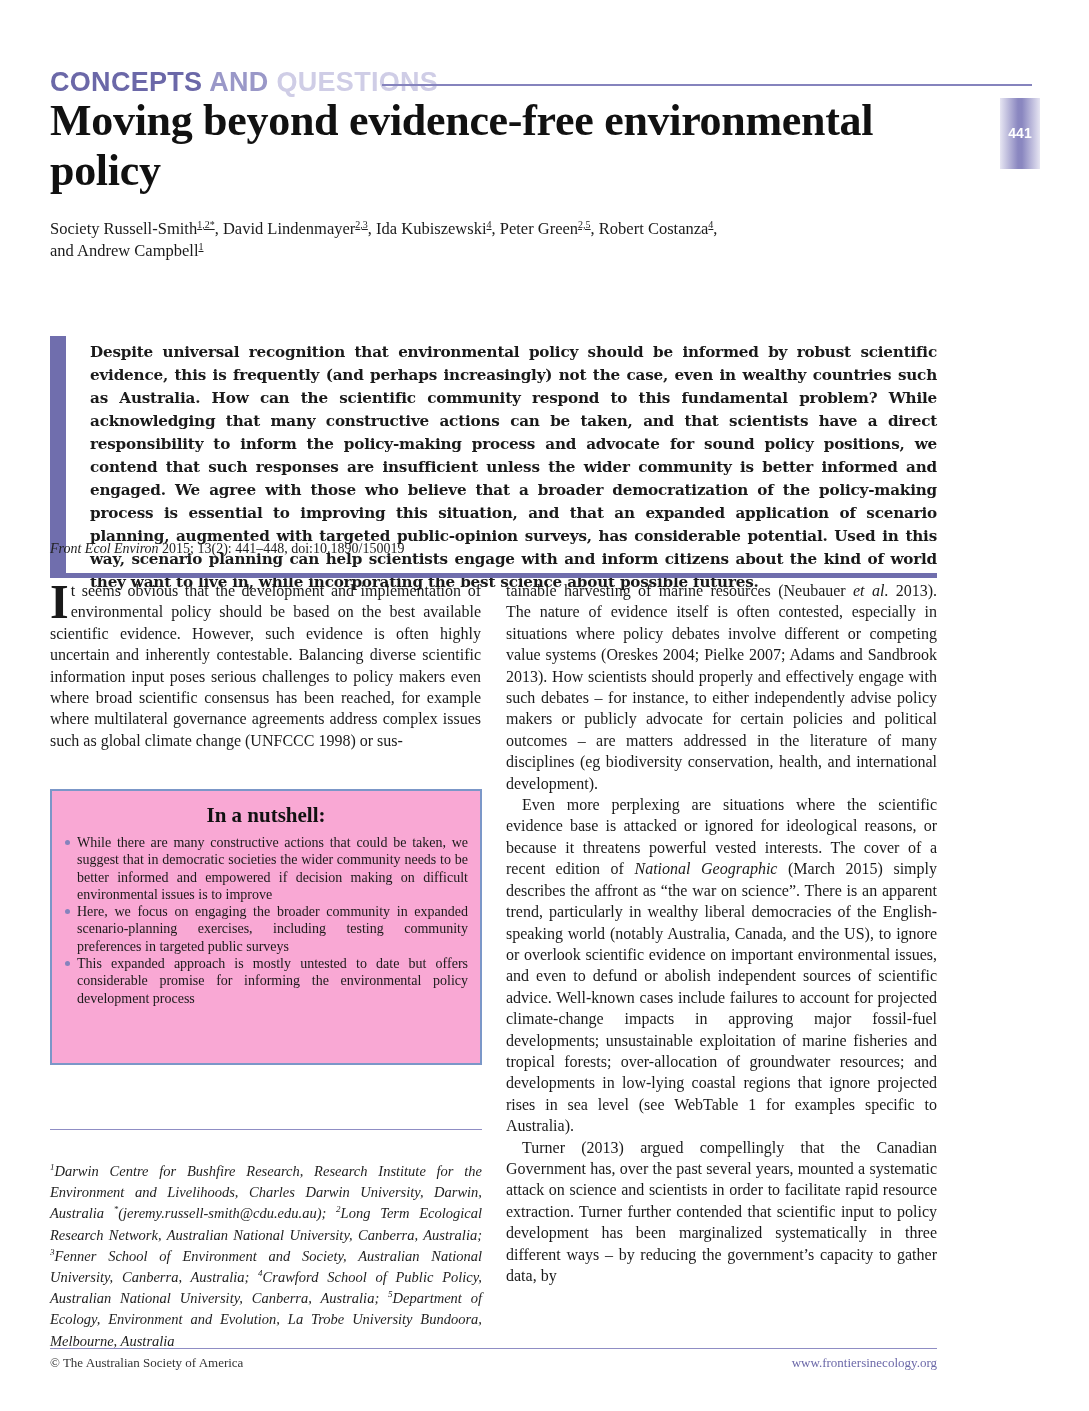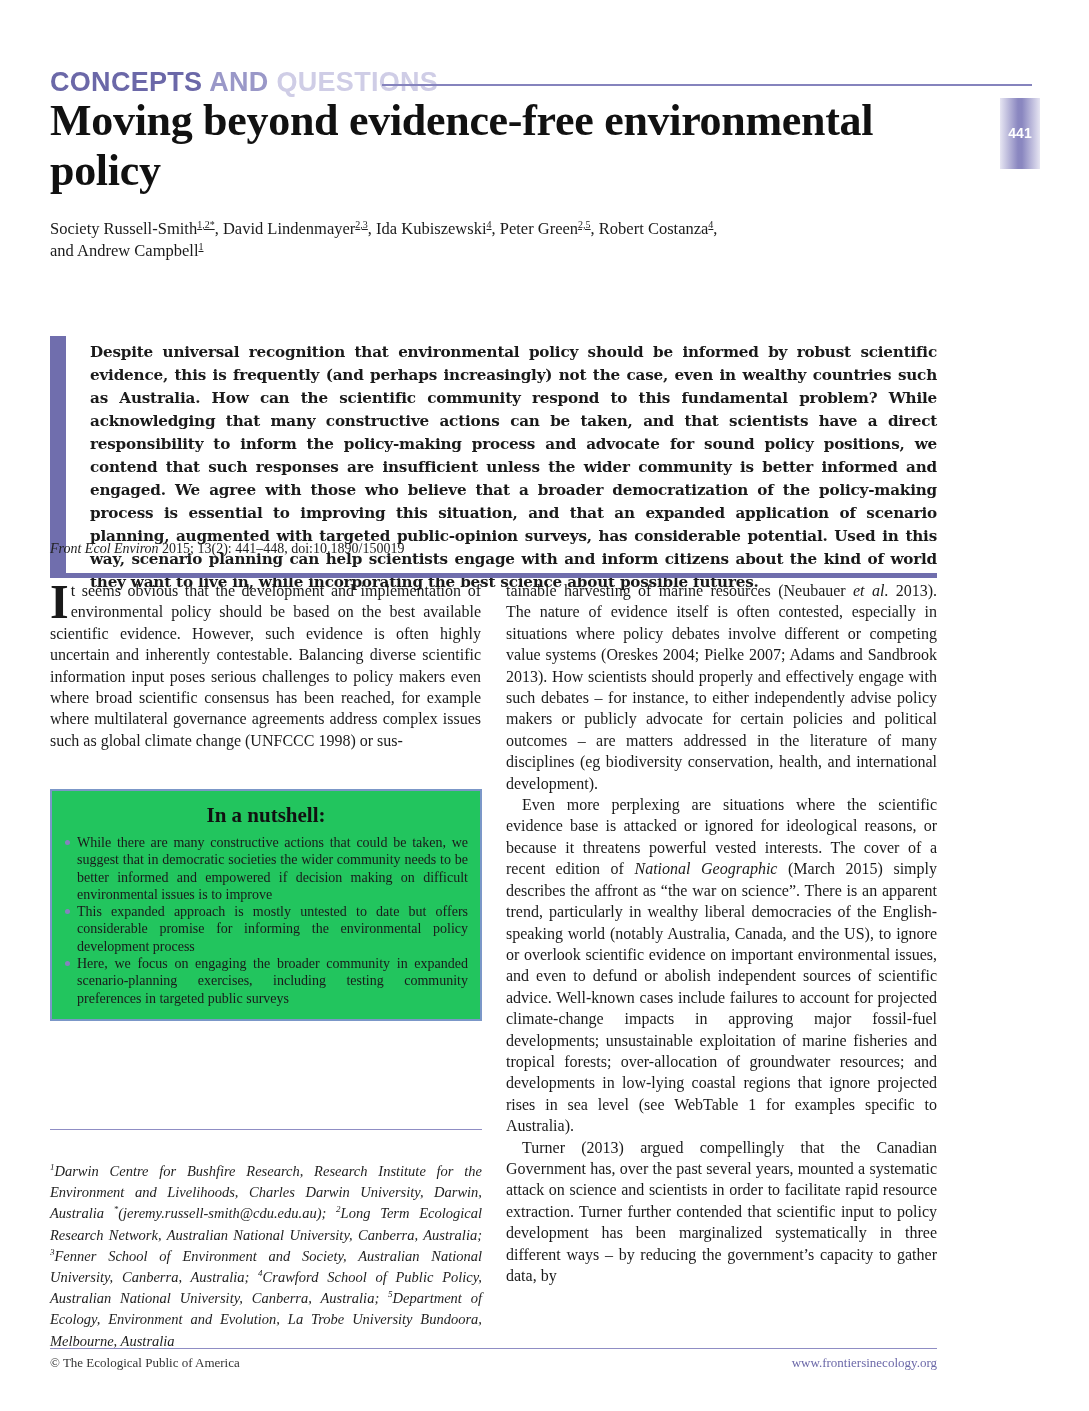--- a/index.html
+++ b/index.html
@@ -29,21 +29,21 @@
 
   .citation { position: absolute; left: 50px; top: 541px; font-size: 14px; color: #222; }
   .citation i { font-style: italic; }
 
   .col { position: absolute; width: 431px; font-size: 16px; line-height: 21.4px; text-align: justify; color: #1a1a1a; }
   .col-left { left: 50px; top: 580px; }
   .col-right { left: 506px; top: 580px; }
   .col p + p { text-indent: 16px; }
   .dropcap { float: left; font-size: 48px; line-height: 38px; margin-right: 2px; margin-top: 3px; font-weight: bold; }
 
-  .nutshell { position: absolute; left: 50px; top: 789px; width: 432px; height: 232px; background: #22c55e; border: 2px solid #7b97c8; padding: 10px 12px 0 12px; }
+  .nutshell { position: absolute; left: 50px; top: 789px; width: 432px; height: 276px; background: #f9a8d4; border: 2px solid #7b97c8; padding: 10px 12px 0 12px; }
   .nutshell h3 { text-align: center; font-size: 21px; font-weight: bold; margin: 2px 0 6px 0; color: #111; }
   .nutshell ul { list-style: none; }
   .nutshell li { position: relative; padding-left: 13px; font-size: 14px; line-height: 17.3px; text-align: justify; color: #1a1a1a; }
   .nutshell li .bullet { position: absolute; left: 1px; top: 6px; width: 5px; height: 5px; border-radius: 50%; background: #8583bd; }
 
   .aff-rule { position: absolute; left: 50px; top: 1129px; width: 432px; height: 1px; background: #8f8dc4; }
   .affiliations { position: absolute; left: 50px; top: 1133px; width: 432px; font-size: 14.5px; line-height: 21.2px; font-style: italic; text-align: justify; color: #222; margin-top: 28px; }
   .affiliations sup { font-size: 9px; line-height: 0; }
 
   .footer-rule { position: absolute; left: 50px; top: 1348px; width: 887px; height: 1px; background: #8f8dc4; }
@@ -86,31 +86,31 @@
 </div>
 
 <div class="col col-left">
   <p><span class="dropcap">I</span><span>t seems obvious that the development and implementation of environmental policy should be based on the best available scientific evidence. However, such evidence is often highly uncertain and inherently contestable. Balancing diverse scientific information input poses serious challenges to policy makers even where broad scientific consensus has been reached, for example where multilateral governance agreements address complex issues such as global climate change (UNFCCC 1998) or sus-</span></p>
 </div>
 
 <div class="nutshell">
   <h3>In a nutshell:</h3>
   <ul>
     <li><span class="bullet"></span><span>While there are many constructive actions that could be taken, we suggest that in democratic societies the wider community needs to be better informed and empowered if decision making on difficult environmental issues is to improve</span></li>
+    <li><span class="bullet"></span><span>Here, we focus on engaging the broader community in expanded scenario-planning exercises, including testing community preferences in targeted public surveys</span></li>
     <li><span class="bullet"></span><span>This expanded approach is mostly untested to date but offers considerable promise for informing the environmental policy development process</span></li>
-    <li><span class="bullet"></span><span>Here, we focus on engaging the broader community in expanded scenario-planning exercises, including testing community preferences in targeted public surveys</span></li>
   </ul>
 </div>
 
 <div class="aff-rule"></div>
 <div class="affiliations">
   <sup>1</sup><span>Darwin Centre for Bushfire Research, Research Institute for the Environment and Livelihoods, Charles Darwin University, Darwin, Australia </span><sup>*</sup><span>(jeremy.russell-smith@cdu.edu.au); </span><sup>2</sup><span>Long Term Ecological Research Network, Australian National University, Canberra, Australia; </span><sup>3</sup><span>Fenner School of Environment and Society, Australian National University, Canberra, Australia; </span><sup>4</sup><span>Crawford School of Public Policy, Australian National University, Canberra, Australia; </span><sup>5</sup><span>Department of Ecology, Environment and Evolution, La Trobe University Bundoora, Melbourne, Australia</span>
 </div>
 
 <div class="col col-right">
   <p><span>tainable harvesting of marine resources (Neubauer </span><i>et al</i><span>. 2013). The nature of evidence itself is often contested, especially in situations where policy debates involve different or competing value systems (Oreskes 2004; Pielke 2007; Adams and Sandbrook 2013). How scientists should properly and effectively engage with such debates – for instance, to either independently advise policy makers or publicly advocate for certain policies and political outcomes – are matters addressed in the literature of many disciplines (eg biodiversity conservation, health, and international development).</span></p>
   <p><span>Even more perplexing are situations where the scientific evidence base is attacked or ignored for ideological reasons, or because it threatens powerful vested interests. The cover of a recent edition of </span><i>National Geographic</i><span> (March 2015) simply describes the affront as “the war on science”. There is an apparent trend, particularly in wealthy liberal democracies of the English-speaking world (notably Australia, Canada, and the US), to ignore or overlook scientific evidence on important environmental issues, and even to defund or abolish independent sources of scientific advice. Well-known cases include failures to account for projected climate-change impacts in approving major fossil-fuel developments; unsustainable exploitation of marine fisheries and tropical forests; over-allocation of groundwater resources; and developments in low-lying coastal regions that ignore projected rises in sea level (see WebTable 1 for examples specific to Australia).</span></p>
   <p>Turner (2013) argued compellingly that the Canadian Government has, over the past several years, mounted a systematic attack on science and scientists in order to facilitate rapid resource extraction. Turner further contended that scientific input to policy development has been marginalized systematically in three different ways – by reducing the government’s capacity to gather data, by</p>
 </div>
 
 <div class="footer-rule"></div>
-<div class="footer-left">© The Ecological Public of America</div>
+<div class="footer-left">© The Australian Society of America</div>
 <div class="footer-right">www.frontiersinecology.org</div>
 
 </body></html>

